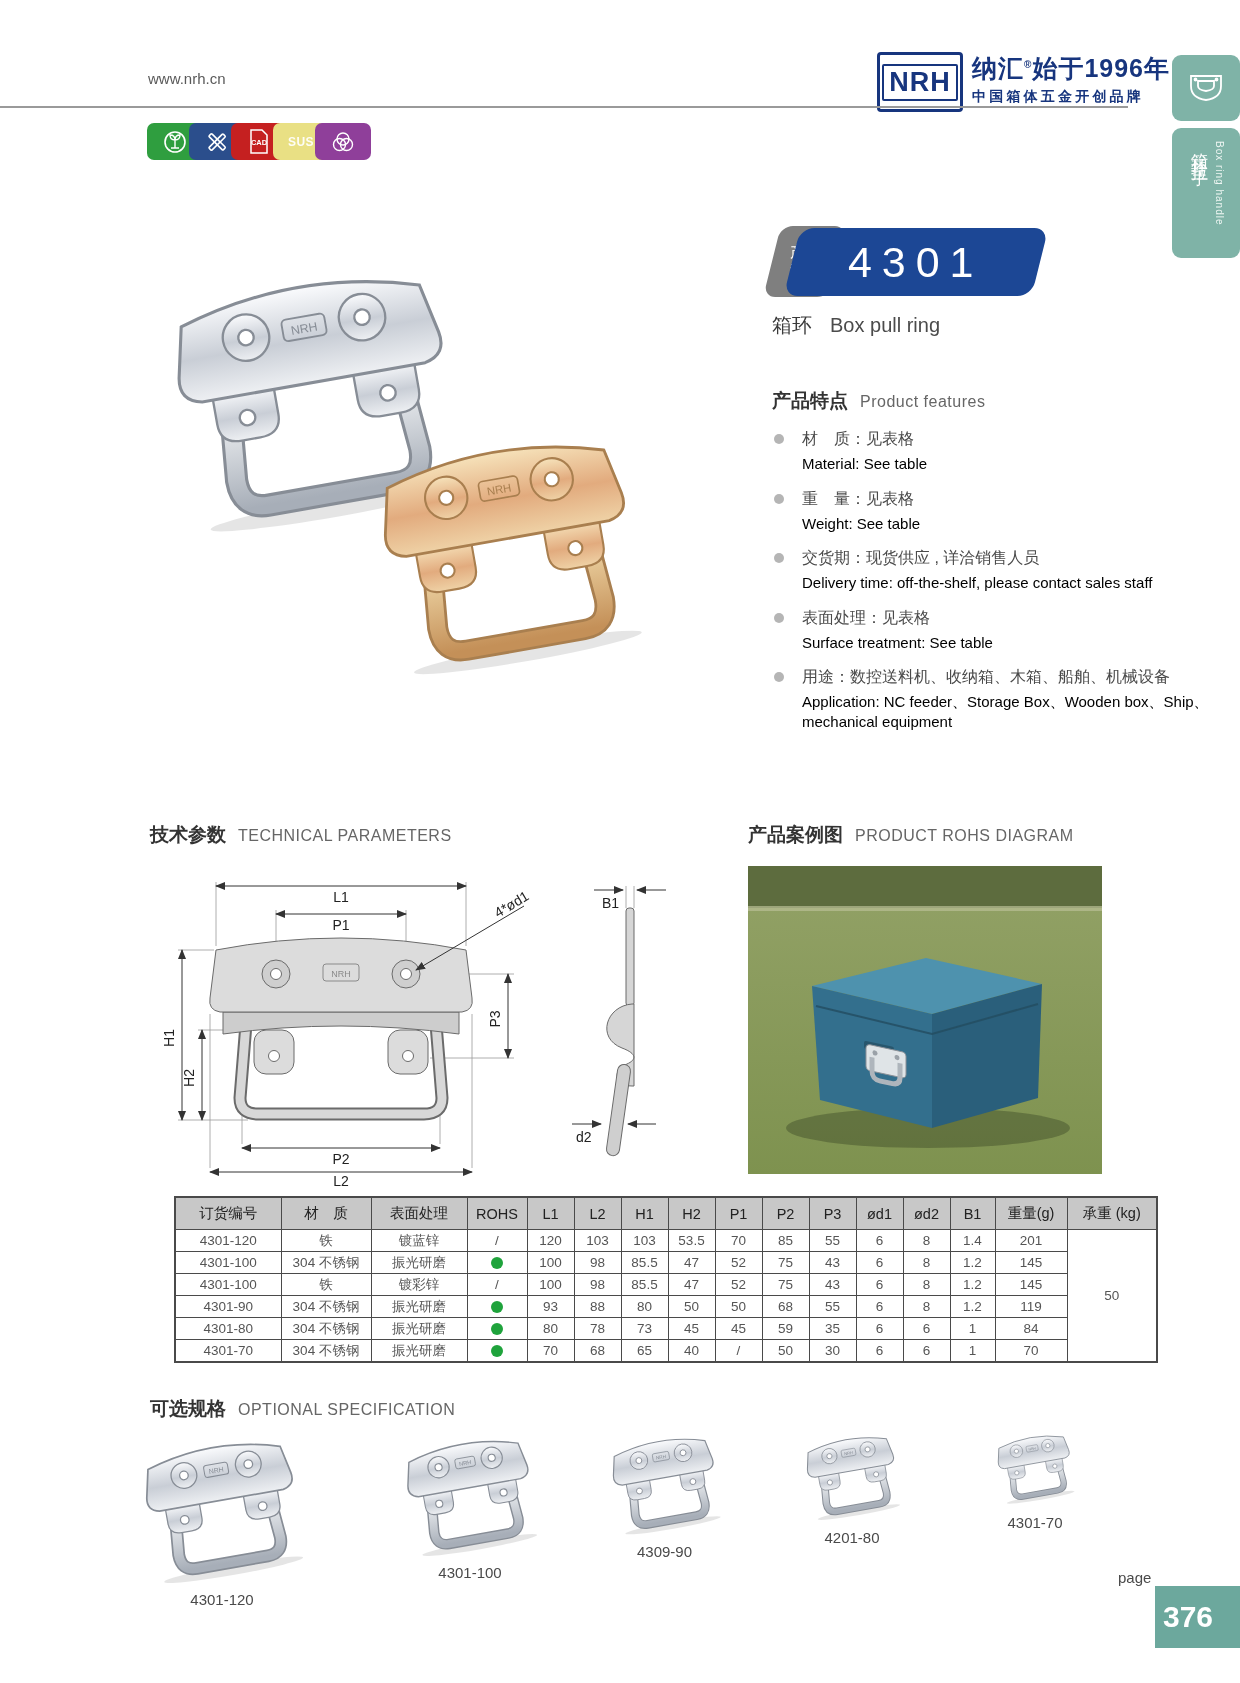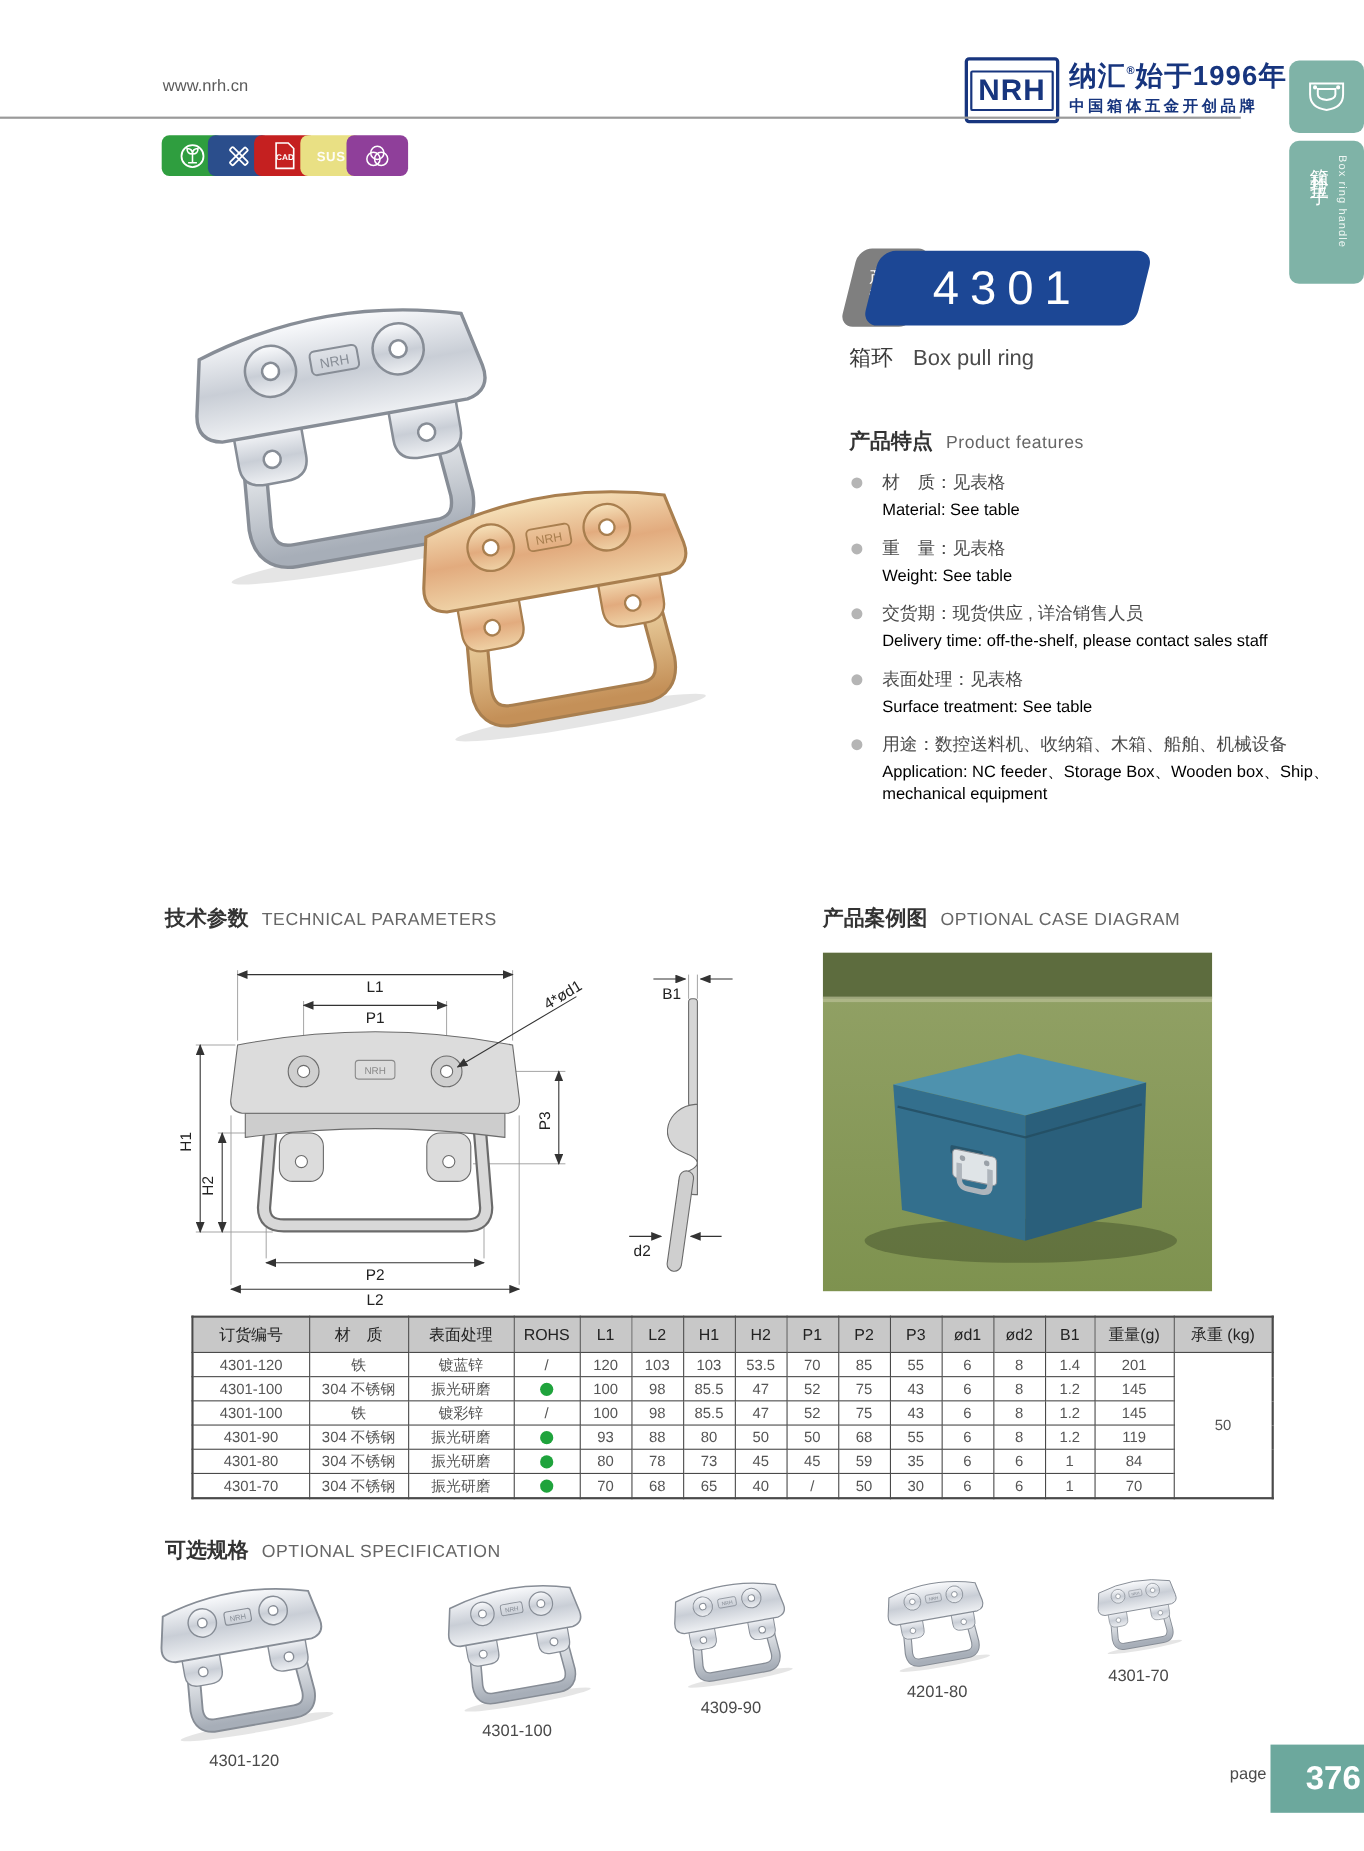--- a/index.html
+++ b/index.html
@@ -76,23 +76,23 @@
   .rohs-dot{display:inline-block;width:12px;height:12px;border-radius:50%;background:#1FA33C;vertical-align:middle;}
 
   
   #opt-head{left:150px;top:1396px;}
   .opt-item{position:absolute;top:1428px;display:flex;flex-direction:column;
             justify-content:flex-end;align-items:center;}
   .opt-item svg{transform:rotate(-10deg);}
   .opt-label{font-size:15px;color:#4a4a4a;margin-top:8px;}
 
   
-  #page-word{left:1118px;top:1604px;font-size:15px;color:#4a4a4a;}
+  #page-word{left:1118px;top:1569px;font-size:15px;color:#4a4a4a;}
   #page-box{left:1155px;top:1586px;width:85px;height:62px;background:#6CA89D;color:#fff;
-            font-size:30px;font-weight:bold;display:flex;align-items:center;padding-left:32px;box-sizing:border-box;}
+            font-size:30px;font-weight:bold;display:flex;align-items:center;padding-left:8px;box-sizing:border-box;}
 </style>
 </head>
 <body>
 
 <div id="page">
 
   <div class="abs" id="url">www.nrh.cn</div>
 
   <div class="abs" id="logo-box">
     <div id="logo-box-inner">NRH</div>
@@ -315,21 +315,21 @@
       <text x="215" y="334" text-anchor="middle">L2</text>
       <text x="476" y="56">B1</text>
       <text x="450" y="290">d2</text>
     </g>
 
     <rect x="500" y="56" width="8" height="98" rx="3" fill="#d6d6d6" stroke="#6b6b6b"></rect>
     <path d="M506,152 C480,154 470,186 496,196 C512,202 510,208 501,212 C486,218 488,234 506,234 L508,234 L508,152 Z" fill="#d6d6d6" stroke="#6b6b6b"></path>
     <rect x="486" y="212" width="13" height="92" rx="6.5" transform="rotate(8 492 258)" fill="#cfcfcf" stroke="#6b6b6b"></rect>
   </svg>
 
-  <div class="abs sec-head" id="case-head"><span>产品案例图</span><span class="en">OPTIONAL CASE DIAGRAM</span></div>
+  <div class="abs sec-head" id="case-head"><span>产品案例图</span><span class="en">PRODUCT ROHS DIAGRAM</span></div>
 
   <svg class="abs" id="casephoto" width="354" height="308" viewBox="0 0 354 308">
     <defs>
       <linearGradient id="grass" x1="0" y1="0" x2="0" y2="1">
         <stop offset="0" stop-color="#93a267"></stop>
           <stop offset="1" stop-color="#7e924f"></stop>
       </linearGradient>
     </defs>
     <rect width="354" height="308" fill="url(#grass)"></rect>
     <rect width="354" height="42" fill="#5d6c3e"></rect>

